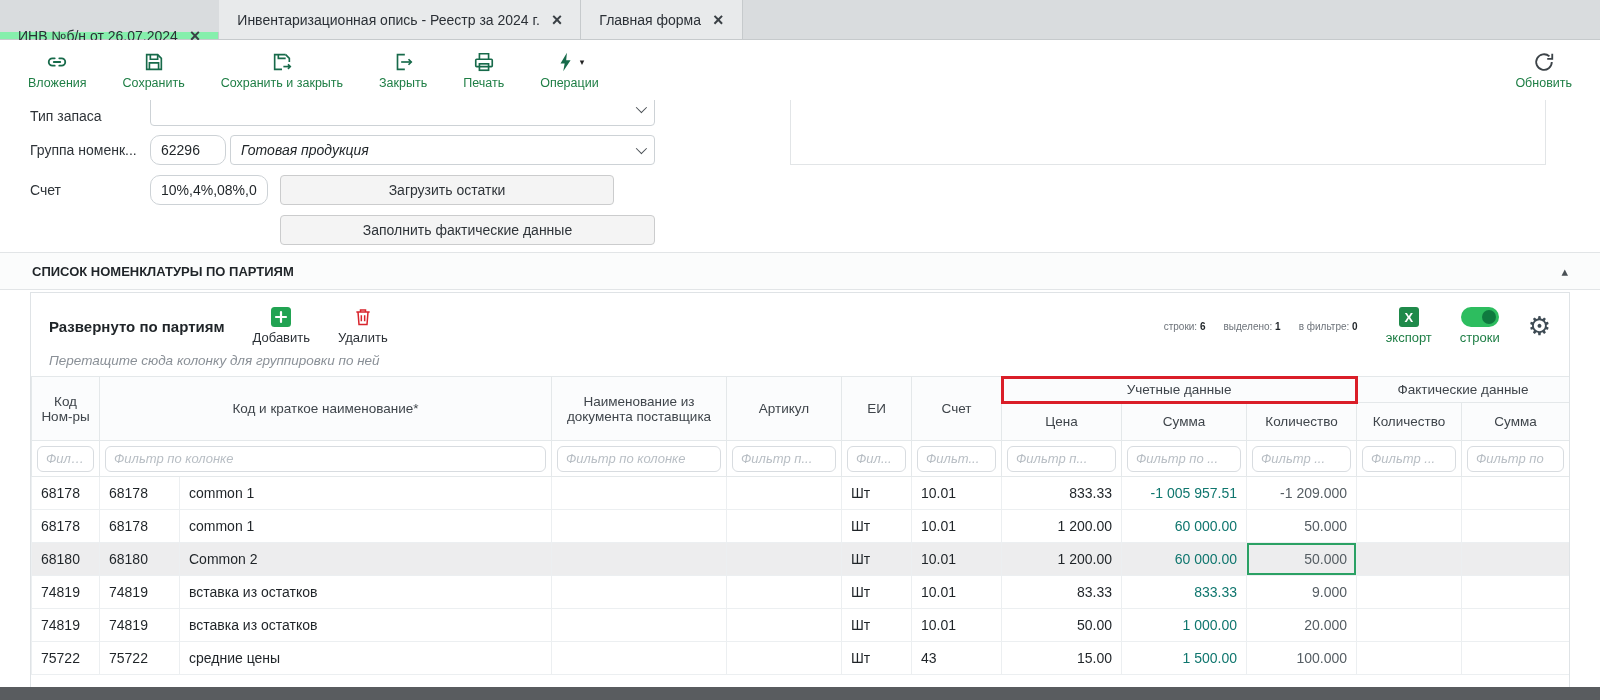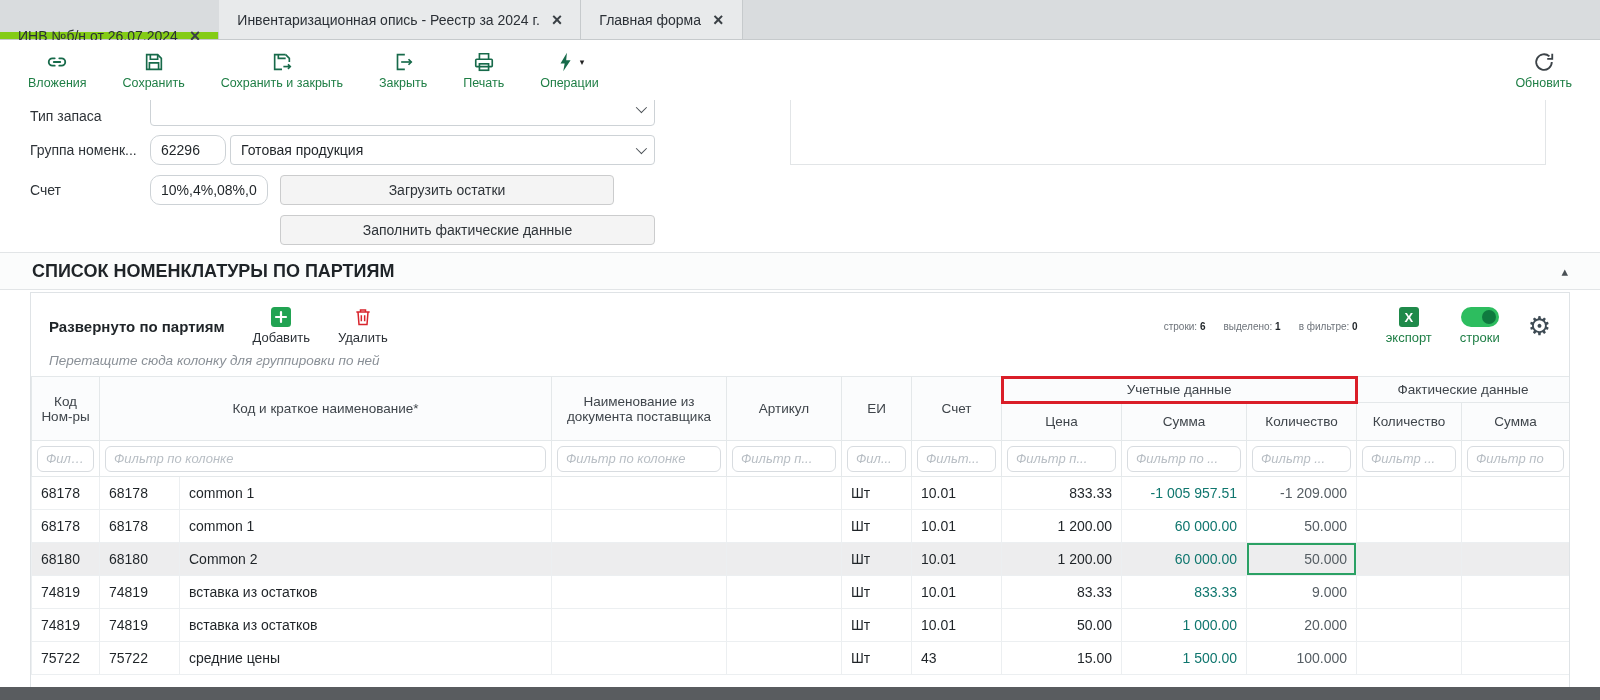--- a/index.html
+++ b/index.html
@@ -5,21 +5,21 @@
   * { box-sizing: border-box; margin: 0; padding: 0; }
   html,body { background:#fff; }
   body { font-family:"Liberation Sans","DejaVu Sans",sans-serif; color:#24292e; }
   .screen { position:relative; width:1600px; height:700px; overflow:hidden; background:#fff; }
 
   
   .tabbar { position:absolute; top:0; left:0; width:100%; height:40px; background:#d9dcde;
             display:flex; align-items:stretch; border-bottom:1px solid #c6cacc; }
   .tab { display:flex; align-items:center; gap:12px; padding:0 18px; font-size:14px; color:#2b3036;
          background:#e8eaeb; border-right:1px solid #c6cacc; cursor:pointer; white-space:nowrap; }
-  .tab.active { background:#84cc16;margin-top:32px; }
+  .tab.active { background:#86efac;margin-top:32px; }
   .tab-close { font-size:18px; line-height:1; color:#3a4045; font-weight:bold; }
 
   
   .toolbar { position:absolute; top:40px; left:0; width:100%; height:60px; background:#fff;
              display:flex; align-items:center; padding:0 28px; gap:36px; }
   .tool { display:flex; flex-direction:column; align-items:center; gap:3px; cursor:pointer; color:#176a4a; }
   .tool svg { width:22px; height:22px; display:block; }
   .tool .tlabel { font-size:12.5px; color:var(--accent-green,#1e7e45); white-space:nowrap; }
   .tool-right { margin-left:auto; }
   .tool-right svg { color:#3c4348; }
@@ -37,21 +37,21 @@
           transform:rotate(45deg) translateY(-2px); margin-left:auto; }
   .btn { position:absolute; background:#f4f4f4; border:1px solid #cbcccd; border-radius:4px;
          display:flex; align-items:center; justify-content:center; font-size:14px; color:#2e3338; cursor:pointer; }
   .right-box { position:absolute; left:790px; top:0; width:756px; height:65px;
                border:1px solid #e2e5e7; border-top:none; background:#fff; }
 
   
   .section-bar { position:absolute; top:252px; left:0; width:100%; height:38px; background:#fbfcfc;
                  border-top:1px solid #e2e5e7; border-bottom:1px solid #e2e5e7;
                  display:flex; align-items:center; padding:0 32px; }
-  .section-title { font-weight:bold; font-size:18px; color:#1f2428; }
+  .section-title { font-weight:bold; font-size:13px; color:#1f2428; }
   .collapse { margin-left:auto; font-size:13px; color:#4a5055; cursor:pointer; }
 
   
   .panel { position:absolute; top:292px; left:30px; width:1540px; height:420px;
            border:1px solid #dfe3e6; border-bottom:none; background:#fff; overflow:hidden; }
   .grid-toolbar { display:flex; align-items:center; padding:14px 18px 4px; gap:28px; }
   .mode-label { font-weight:bold; font-size:15px; color:#1f2428; }
   .gt-item { display:flex; flex-direction:column; align-items:center; gap:3px; font-size:13px; color:#2b3036; cursor:pointer; }
   .gt-item svg { width:20px; height:20px; display:block; }
   .gt-add svg { color:#21a352; }
@@ -197,21 +197,21 @@
     <div class="flabel" style="top:8px;">Тип запаса</div>
     <div class="combo" style="left:150px; top:-8px; width:505px; height:34px;">
       <span></span>
       <span class="chev"></span>
     </div>
 
     <div class="right-box"></div>
 
     <div class="flabel" style="top:42px;">Группа номенк...</div>
     <input class="tinput" style="left: 150px; top: 35px; width: 76px; height: 30px;" value="62296">
-    <div class="combo" style="left:230px; top:35px; width:425px; height:30px;">
+    <div class="combo" style="left:230px; top:35px; width:425px; height:30px;font-style:italic;">
       <span>Готовая продукция</span>
       <span class="chev"></span>
     </div>
 
     <div class="flabel" style="top:82px;">Счет</div>
     <input class="tinput" style="left: 150px; top: 75px; width: 118px; height: 30px;" value="10%,4%,08%,00">
     <div class="btn" style="left:280px; top:75px; width:334px; height:30px;">Загрузить остатки</div>
 
     <div class="btn" style="left:280px; top:115px; width:375px; height:30px;">Заполнить фактические данные</div>
   </div>

